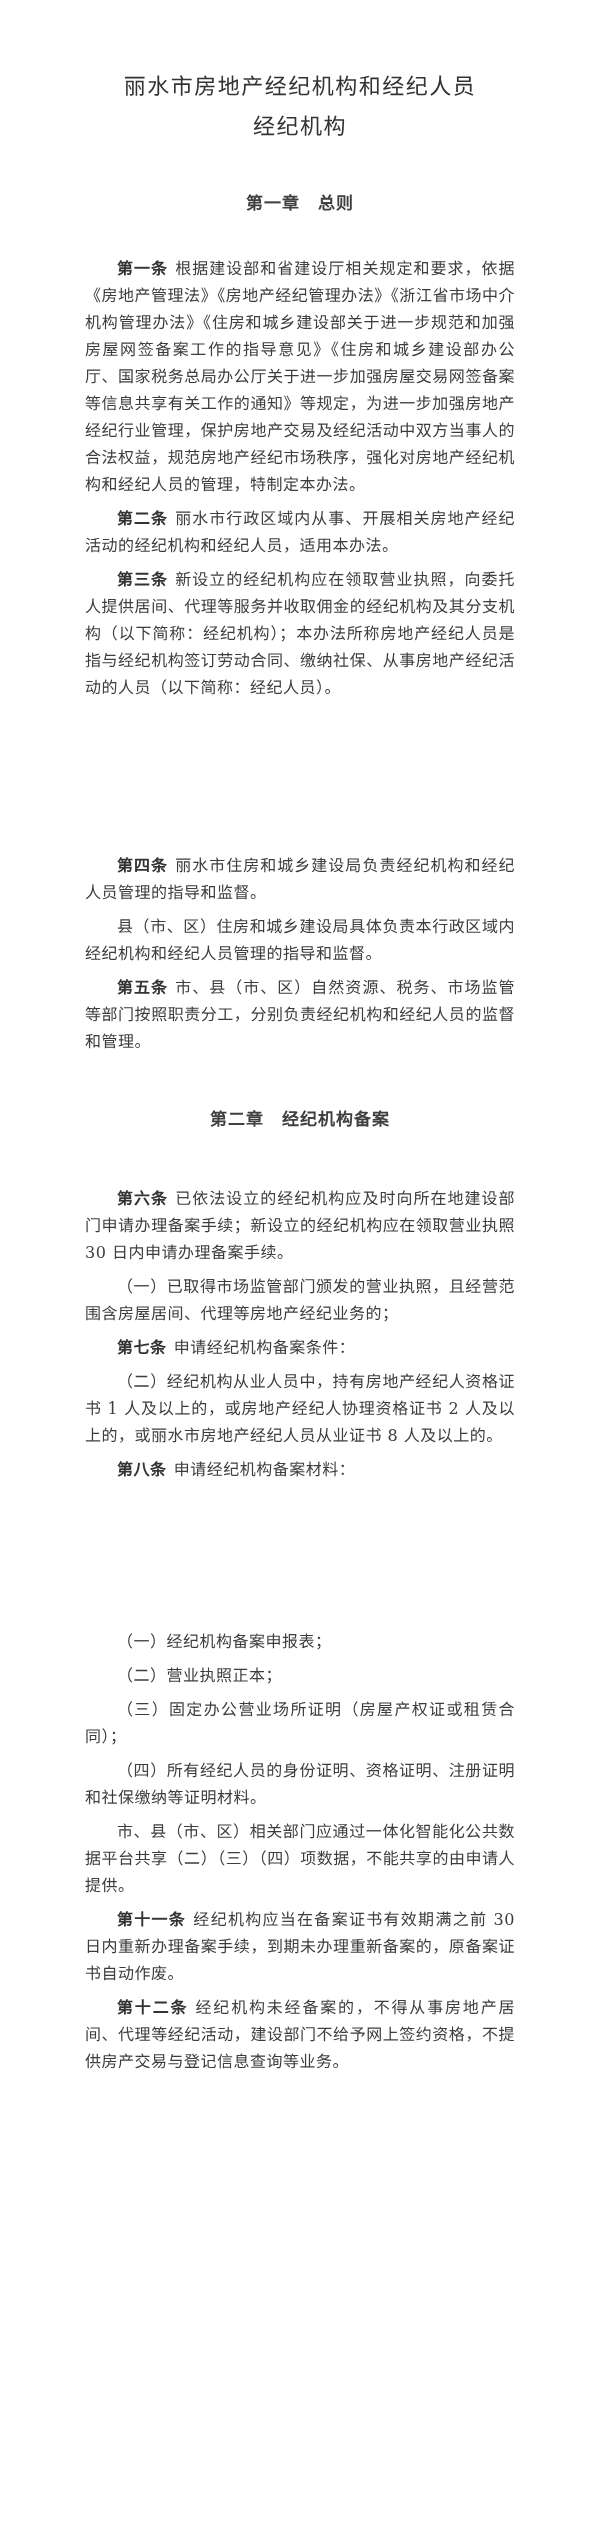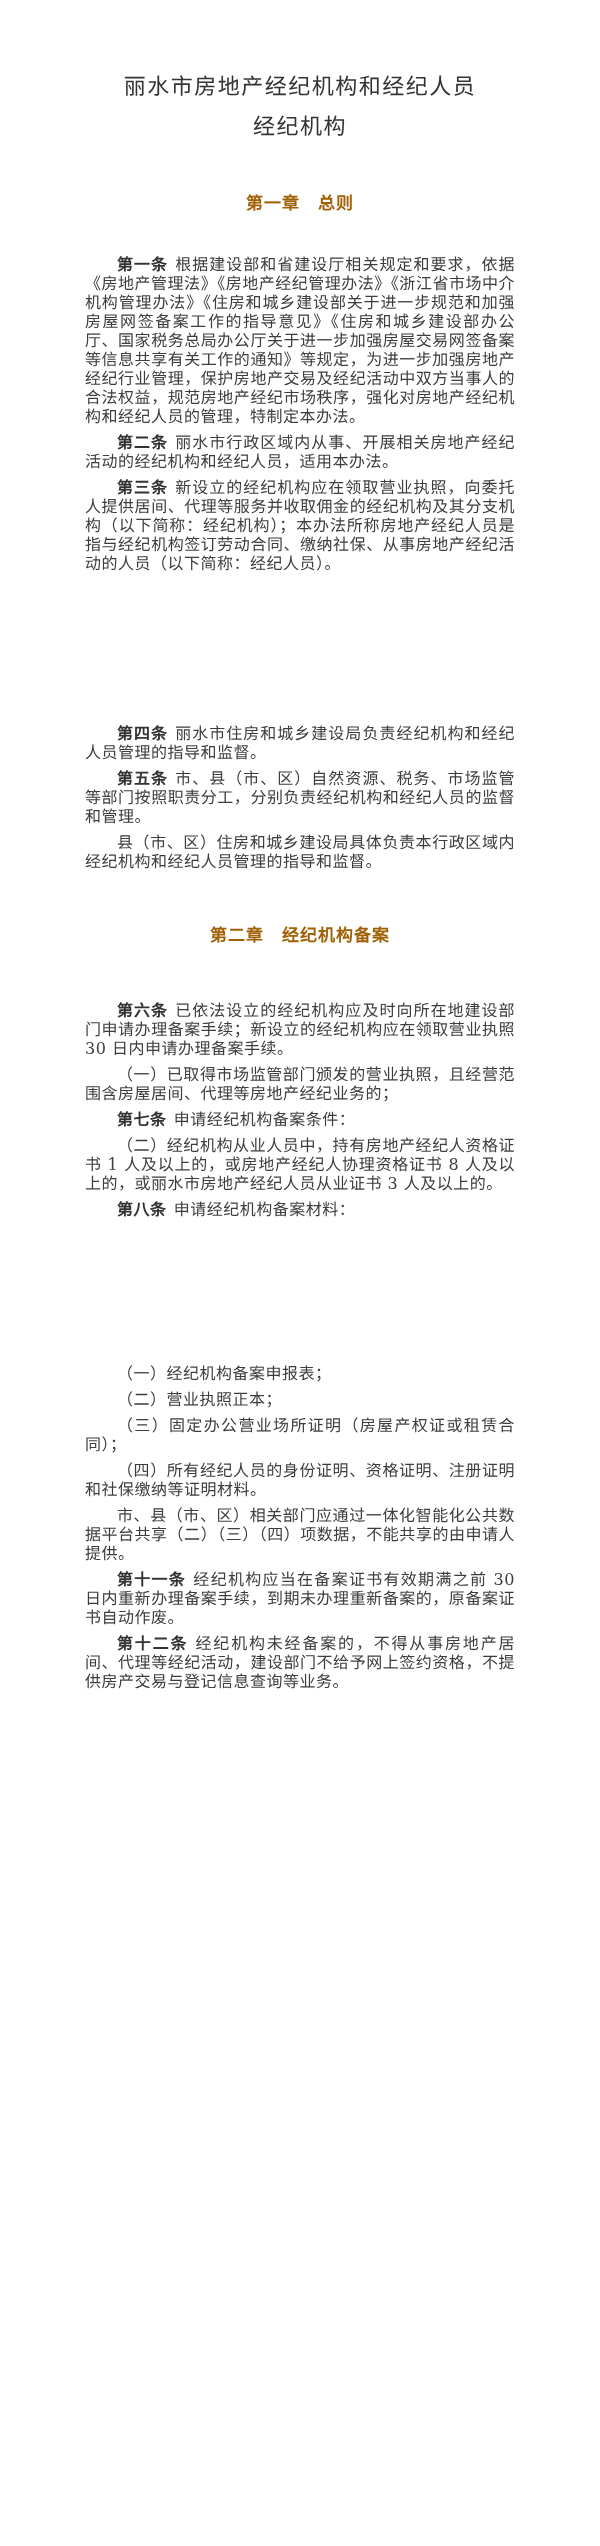--- a/index.html
+++ b/index.html
@@ -25,29 +25,29 @@
     font-weight: normal;
     letter-spacing: 1.5px;
     color: #333333;
   }
   .chapter {
     text-align: center;
     font-size: 17px;
     line-height: 32px;
     font-weight: bold;
     letter-spacing: 1px;
-    color: #a16207;
+    color: #404040;
     font-family: "DejaVu Sans", "Liberation Sans", sans-serif;
   }
   .ch1 { margin: 40px 0 36px 0; }
   .ch2 { margin: 48px 0 50px 0; }
   p.para {
     margin: 7px 0;
     font-size: 16px;
-    line-height: 19px;
+    line-height: 27px;
     letter-spacing: 0.5px;
     text-align: justify;
     text-indent: 2em;
     color: #3d3d3d;
   }
   .lbl {
     font-family: "DejaVu Sans", "Liberation Sans", sans-serif;
     font-weight: bold;
     color: #333333;
     margin-right: 0.45em;
@@ -70,33 +70,33 @@
   <p class="para"><b class="lbl">第一条</b><span>根据建设部和省建设厅相关规定和要求，依据《房地产管理法》《房地产经纪管理办法》《浙江省市场中介机构管理办法》《住房和城乡建设部关于进一步规范和加强房屋网签备案工作的指导意见》《住房和城乡建设部办公厅、国家税务总局办公厅关于进一步加强房屋交易网签备案等信息共享有关工作的通知》等规定，为进一步加强房地产经纪行业管理，保护房地产交易及经纪活动中双方当事人的合法权益，规范房地产经纪市场秩序，强化对房地产经纪机构和经纪人员的管理，特制定本办法。</span></p>
 
   <p class="para"><b class="lbl">第二条</b><span>丽水市行政区域内从事、开展相关房地产经纪活动的经纪机构和经纪人员，适用本办法。</span></p>
 
   <p class="para"><b class="lbl">第三条</b><span>新设立的经纪机构应在领取营业执照，向委托人提供居间、代理等服务并收取佣金的经纪机构及其分支机构（以下简称：经纪机构）；本办法所称房地产经纪人员是指与经纪机构签订劳动合同、缴纳社保、从事房地产经纪活动的人员（以下简称：经纪人员）。</span></p>
 
   <div class="gap1"></div>
 
   <p class="para"><b class="lbl">第四条</b><span>丽水市住房和城乡建设局负责经纪机构和经纪人员管理的指导和监督。</span></p>
 
+  <p class="para">县（市、区）住房和城乡建设局具体负责本行政区域内经纪机构和经纪人员管理的指导和监督。</p>
+
   <p class="para"><b class="lbl">第五条</b><span>市、县（市、区）自然资源、税务、市场监管等部门按照职责分工，分别负责经纪机构和经纪人员的监督和管理。</span></p>
-
-  <p class="para">县（市、区）住房和城乡建设局具体负责本行政区域内经纪机构和经纪人员管理的指导和监督。</p>
 
   <div class="chapter ch2">第二章　经纪机构备案</div>
 
   <p class="para"><b class="lbl">第六条</b><span>已依法设立的经纪机构应及时向所在地建设部门申请办理备案手续；新设立的经纪机构应在领取营业执照 30 日内申请办理备案手续。</span></p>
 
   <p class="para">（一）已取得市场监管部门颁发的营业执照，且经营范围含房屋居间、代理等房地产经纪业务的；</p>
 
   <p class="para"><b class="lbl">第七条</b><span>申请经纪机构备案条件：</span></p>
 
-  <p class="para">（二）经纪机构从业人员中，持有房地产经纪人资格证书 1 人及以上的，或房地产经纪人协理资格证书 8 人及以上的，或丽水市房地产经纪人员从业证书 3 人及以上的。</p>
+  <p class="para">（二）经纪机构从业人员中，持有房地产经纪人资格证书 1 人及以上的，或房地产经纪人协理资格证书 2 人及以上的，或丽水市房地产经纪人员从业证书 8 人及以上的。</p>
 
   <p class="para"><b class="lbl">第八条</b><span>申请经纪机构备案材料：</span></p>
 
   <div class="gap2"></div>
 
   <p class="para">（一）经纪机构备案申报表；</p>
 
   <p class="para">（二）营业执照正本；</p>
 
   <p class="para">（三）固定办公营业场所证明（房屋产权证或租赁合同）；</p>

